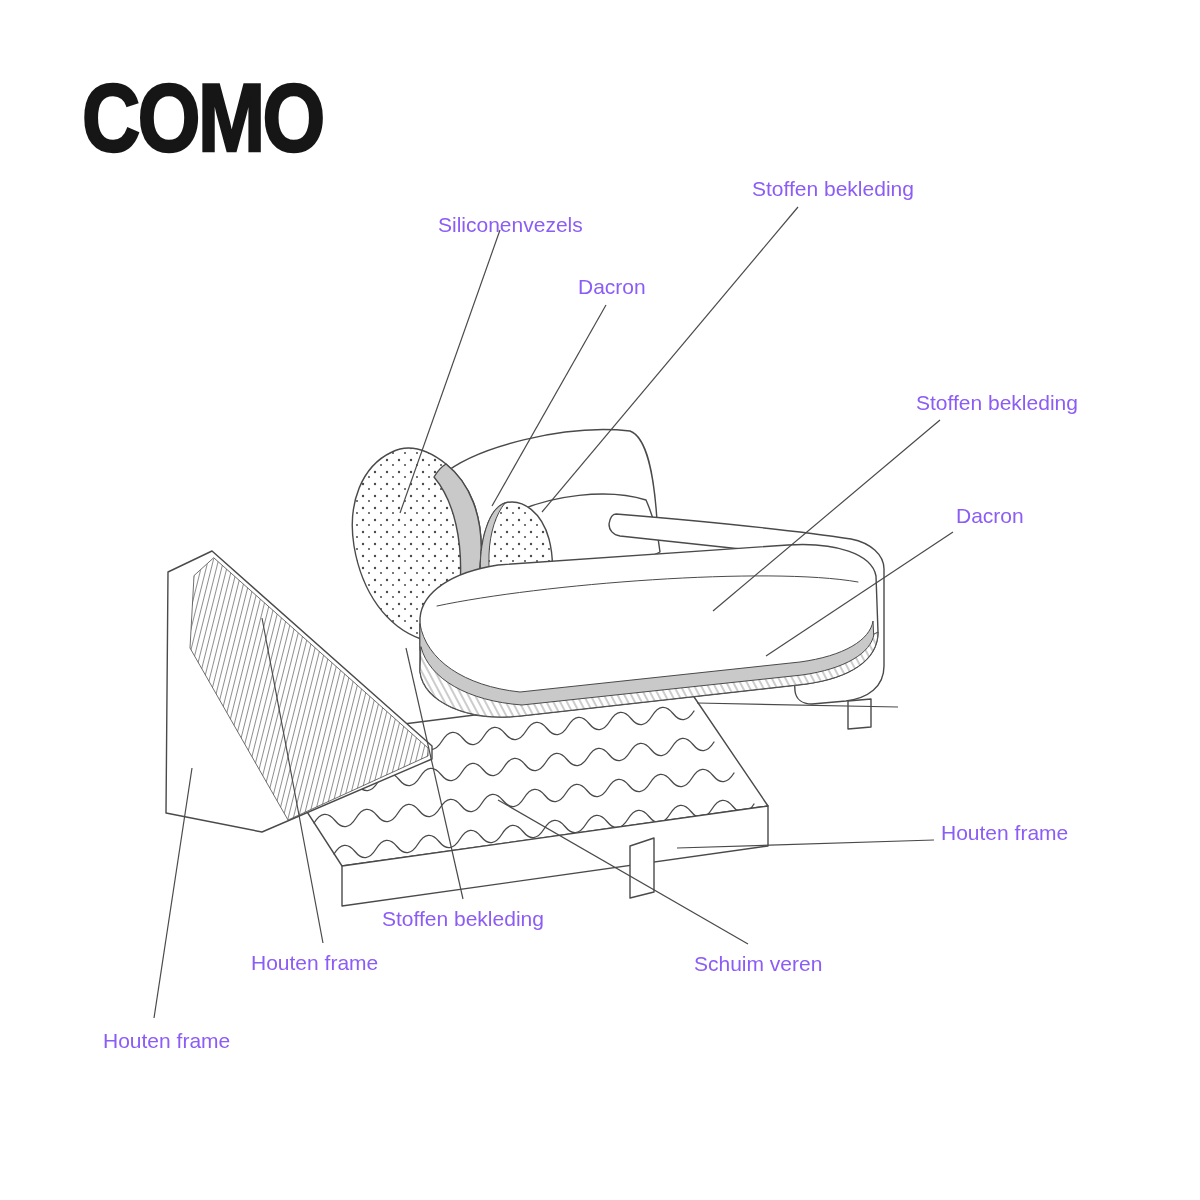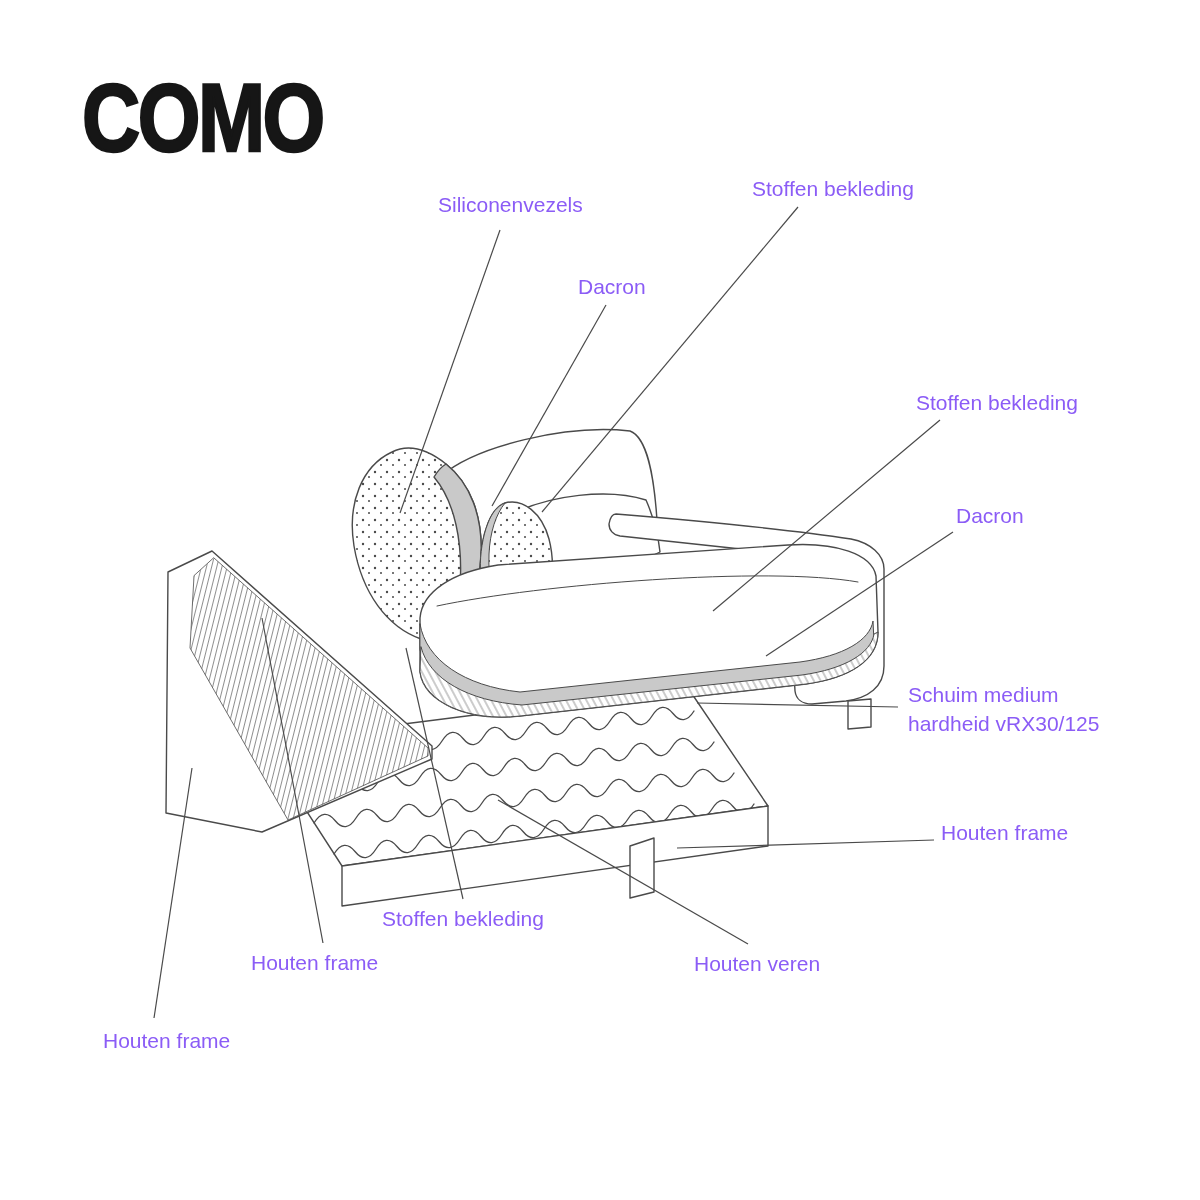--- a/index.html
+++ b/index.html
@@ -108,25 +108,24 @@
       <line x1="934" y1="840" x2="677" y2="848"></line>
       <line x1="748" y1="944" x2="498" y2="800"></line>
       <line x1="463" y1="899" x2="406" y2="648"></line>
       <line x1="323" y1="943" x2="262" y2="618"></line>
       <line x1="154" y1="1018" x2="192" y2="768"></line>
     </g>
   </svg>
 
   <h1 class="page-title">COMO</h1>
 
-  <div class="label" style="left:438px; top:190px;">Siliconenvezels</div>
+  <div class="label" style="left:438px; top:210px;">Siliconenvezels</div>
   <div class="label" style="left:752px; top:174px;">Stoffen bekleding</div>
   <div class="label" style="left:578px; top:272px;">Dacron</div>
   <div class="label" style="left:916px; top:388px;">Stoffen bekleding</div>
   <div class="label" style="left:956px; top:501px;">Dacron</div>
-  <div class="label label--wrap" style="left:908px; top:680px;">Schuim medium hardheid vRX30/125</div>
   <div class="label" style="left:941px; top:818px;">Houten frame</div>
-  <div class="label" style="left:694px; top:949px;">Houten veren</div>
+  <div class="label" style="left:694px; top:949px;">Schuim veren</div>
   <div class="label" style="left:382px; top:904px;">Stoffen bekleding</div>
   <div class="label" style="left:251px; top:948px;">Houten frame</div>
   <div class="label" style="left:103px; top:1026px;">Houten frame</div>
 
 </div>
 
 </body></html>

